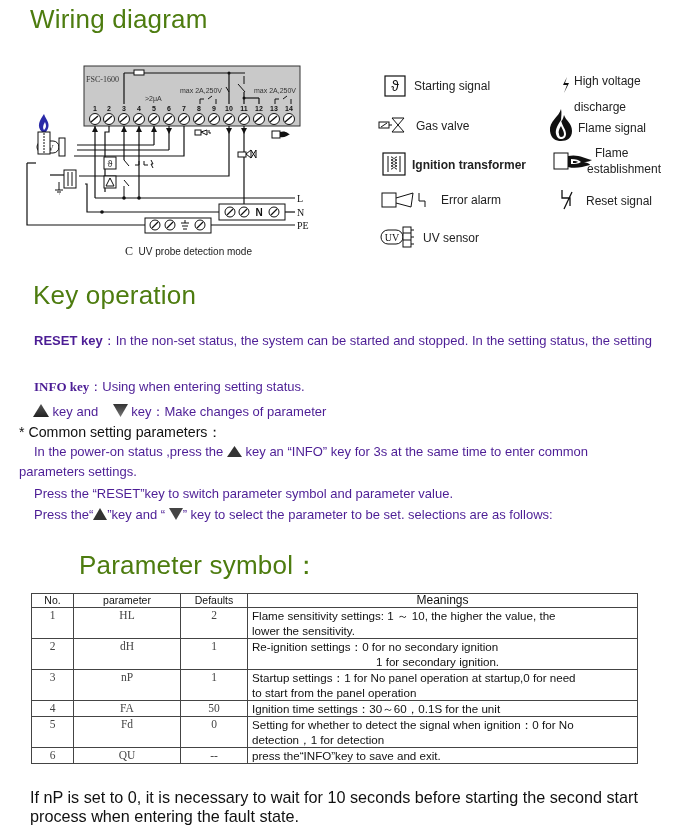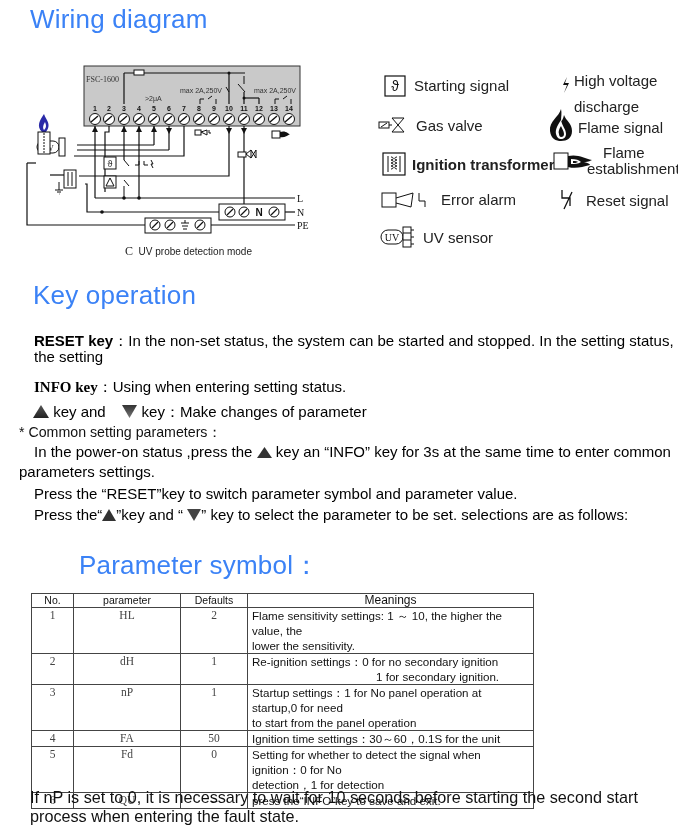--- a/index.html
+++ b/index.html
@@ -1,24 +1,24 @@
 <!DOCTYPE html>
 <html><head>
 <meta charset="utf-8">
 <style>
   html,body{margin:0;padding:0;background:#fff;}
   body{width:678px;height:832px;position:relative;overflow:hidden;font-family:"Liberation Sans",sans-serif;color:#111;}
-  .h1{position:absolute;font-size:26px;font-weight:normal;color:#3b82f6;letter-spacing:0.2px;}
-  .p{position:absolute;font-size:15px;line-height:16px;color:#000000;}
+  .h1{position:absolute;font-size:26px;font-weight:normal;color:#4d7c0f;letter-spacing:0.2px;}
+  .p{position:absolute;font-size:13px;line-height:16px;color:#4c1d95;}
   .p b{font-weight:bold;}
   .serif-b{font-family:"Liberation Serif",serif;font-weight:bold;}
   .tri{display:inline-block;vertical-align:-1px;}
-  .legend-item{position:absolute;font-size:15px;color:#222;line-height:14px;}
+  .legend-item{position:absolute;font-size:12px;color:#222;line-height:14px;}
   .legend-icon{position:absolute;}
-  table.params{position:absolute;left:31px;top:593px;width:503px;border-collapse:collapse;font-size:11.6px;}
+  table.params{position:absolute;left:31px;top:593px;width:607px;border-collapse:collapse;font-size:11.6px;}
   table.params td, table.params th{border:1px solid #444;padding:0 4px;vertical-align:top;line-height:15px;}
   table.params th{font-weight:normal;font-size:10.5px;text-align:center;line-height:13px;}
   table.params th.meanings{font-size:12px;margin-top:48px;}
   table.params td.c{text-align:center;font-family:"Liberation Serif",serif;color:#444;font-size:11.5px;}
   table.params td.m{color:#111;}
   .final{position:absolute;left:30px;top:788px;font-size:16.2px;line-height:19px;color:#111;width:640px;}
   .caption{position:absolute;left:125px;top:244px;font-size:10px;color:#222;}
   .caption .c{font-family:"Liberation Serif",serif;font-size:12px;}
 </style>
 </head>
@@ -244,21 +244,21 @@
       <path d="M13 18 c-2 3 -3 6 -2 8 c0 2 1 3 2 3 c2 0 3 -1 3 -3 c0 -3 -2 -5 -3 -8 z" fill="#111"></path>
     </svg>
   <div class="legend-item" style="left:578px;top:121px;">Flame signal</div>
 
   <svg class="legend-icon" style="left:553px;top:150px;" width="40" height="24" viewBox="0 0 40 24">
       <rect x="1" y="3" width="14" height="16" fill="#fff" stroke="#111"></rect>
       <path d="M15 6 c10 -2 16 2 24 4 c-4 2 -6 2 -8 2 c4 1 6 2 6 3 c-8 2 -14 4 -22 2 z" fill="#111"></path>
       <path d="M18 9 c5 0 8 1 10 3 c-3 2 -6 2 -10 2 z" fill="#fff"></path>
       <path d="M20 11 c3 0 4 0 5 1 c-2 1 -3 1 -5 1 z" fill="#111"></path>
     </svg>
-  <div class="legend-item" style="left:591px;top:146px;"><span style="display:inline-block;margin-left:12px;">Flame</span><br><span style="display:inline-block;margin-left:-4px;margin-top:2px;">establishment</span></div>
+  <div class="legend-item" style="left:591px;top:146px;"><span style="display:inline-block;margin-left:4px;">Flame</span><br><span style="display:inline-block;margin-left:-4px;margin-top:2px;">establishment</span></div>
 
   <svg class="legend-icon" style="left:560px;top:189px;" width="16" height="22" viewBox="0 0 16 22">
       <path d="M2 1 v8 h8 v8 M12 3 l-8 17" stroke="#111" fill="none" stroke-width="1.3"></path>
     </svg>
   <div class="legend-item" style="left:586px;top:194px;">Reset signal</div>
 </div>
 
 <div class="h1" style="left:33px;top:280px;">Key operation</div>
 
 <div class="p" style="left:34px;top:333px;width:640px;">

